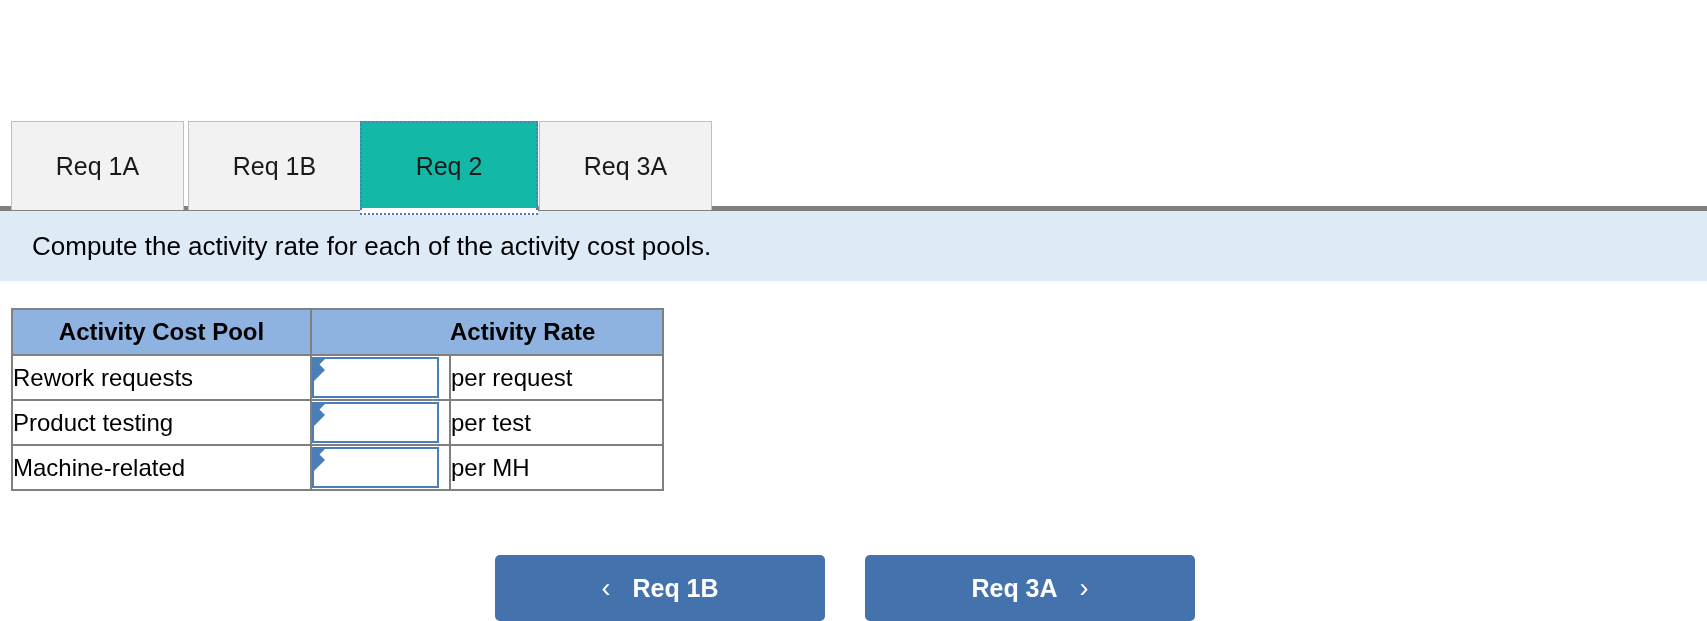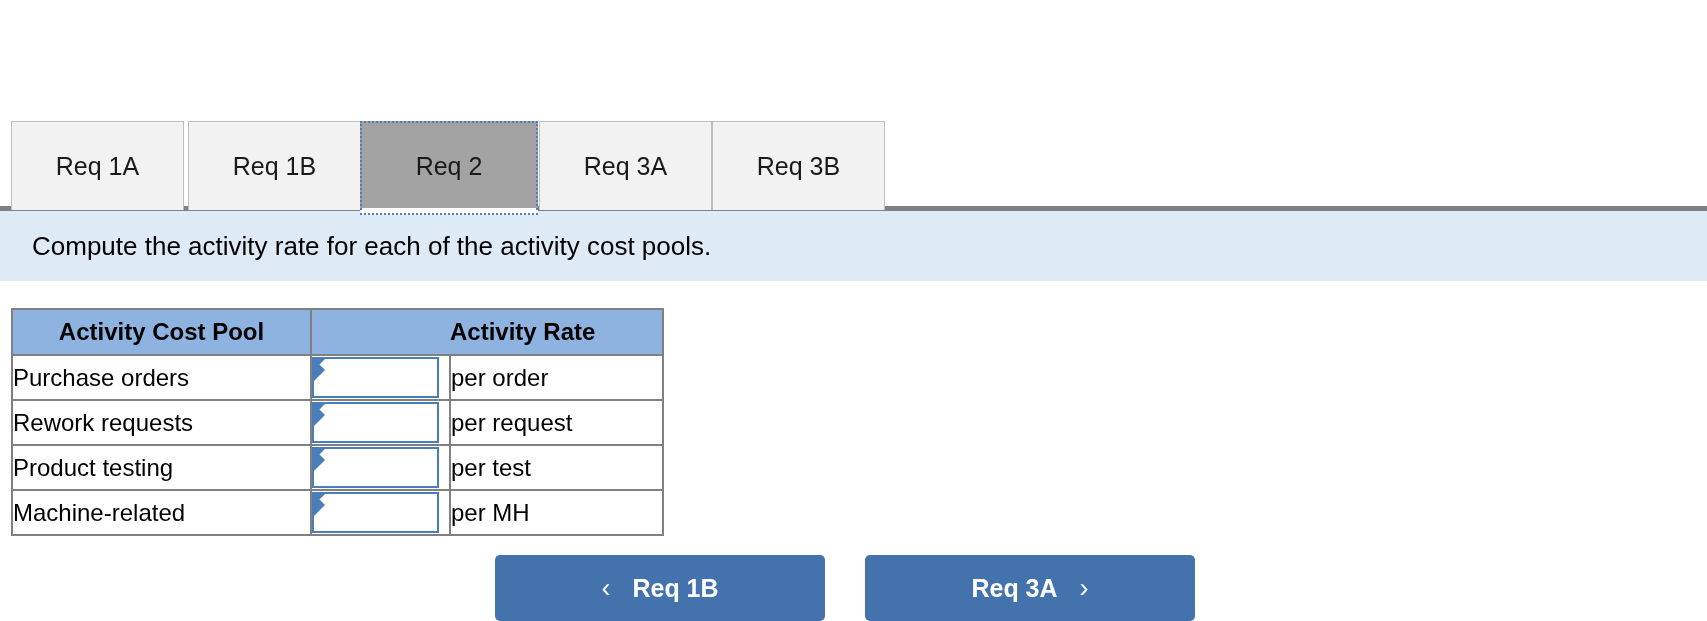--- a/index.html
+++ b/index.html
@@ -62,21 +62,21 @@
     border-bottom: none;
     display: flex;
     align-items: center;
     justify-content: center;
     font-size: 25px;
     color: #1a1a1a;
     cursor: pointer;
     z-index: 2;
   }
   .tab.active {
-    background: #a3a3a3;
+    background: #14b8a6;
     border: 2px dotted #4a7ebb;
     border-bottom: none;
     z-index: 5;
     color: #1a1a1a;
   }
   .tab.active::after {
     content: "";
     position: absolute;
     left: -2px;
     right: -2px;
@@ -242,49 +242,36 @@
     </div>
 
     <div class="tab active" style="left:360px; width:178px;">
       <span>Req 2</span>
     </div>
 
     <div class="tab" style="left:539px; width:173px;">
       <span>Req 3A</span>
     </div>
 
-    <div class="tab" style="left:712px; width:173px;">
-      <span>Req 3B</span>
-    </div>
   </div>
 
   <div class="instruction">
     <div class="instruction-text">Compute the activity rate for each of the activity cost pools.</div>
   </div>
 
   <table class="answer-table">
     <thead>
       <tr>
         <th class="col-pool">Activity Cost Pool</th>
         <th class="col-input" style="border-right:none;"></th>
         <th class="col-unit" style="border-left:none; text-align:left; padding-left:0;">Activity Rate</th>
       </tr>
     </thead>
     <tbody>
 
-      <tr>
-        <td class="cell-pool col-pool">Purchase orders</td>
-        <td class="cell-input col-input">
-          <span class="input-box">
-            <span class="input-marker"></span>
-            <span></span>
-          </span>
-        </td>
-        <td class="cell-unit col-unit">per order</td>
-      </tr>
 
       <tr>
         <td class="cell-pool col-pool">Rework requests</td>
         <td class="cell-input col-input">
           <span class="input-box">
             <span class="input-marker"></span>
             <span></span>
           </span>
         </td>
         <td class="cell-unit col-unit">per request</td>

